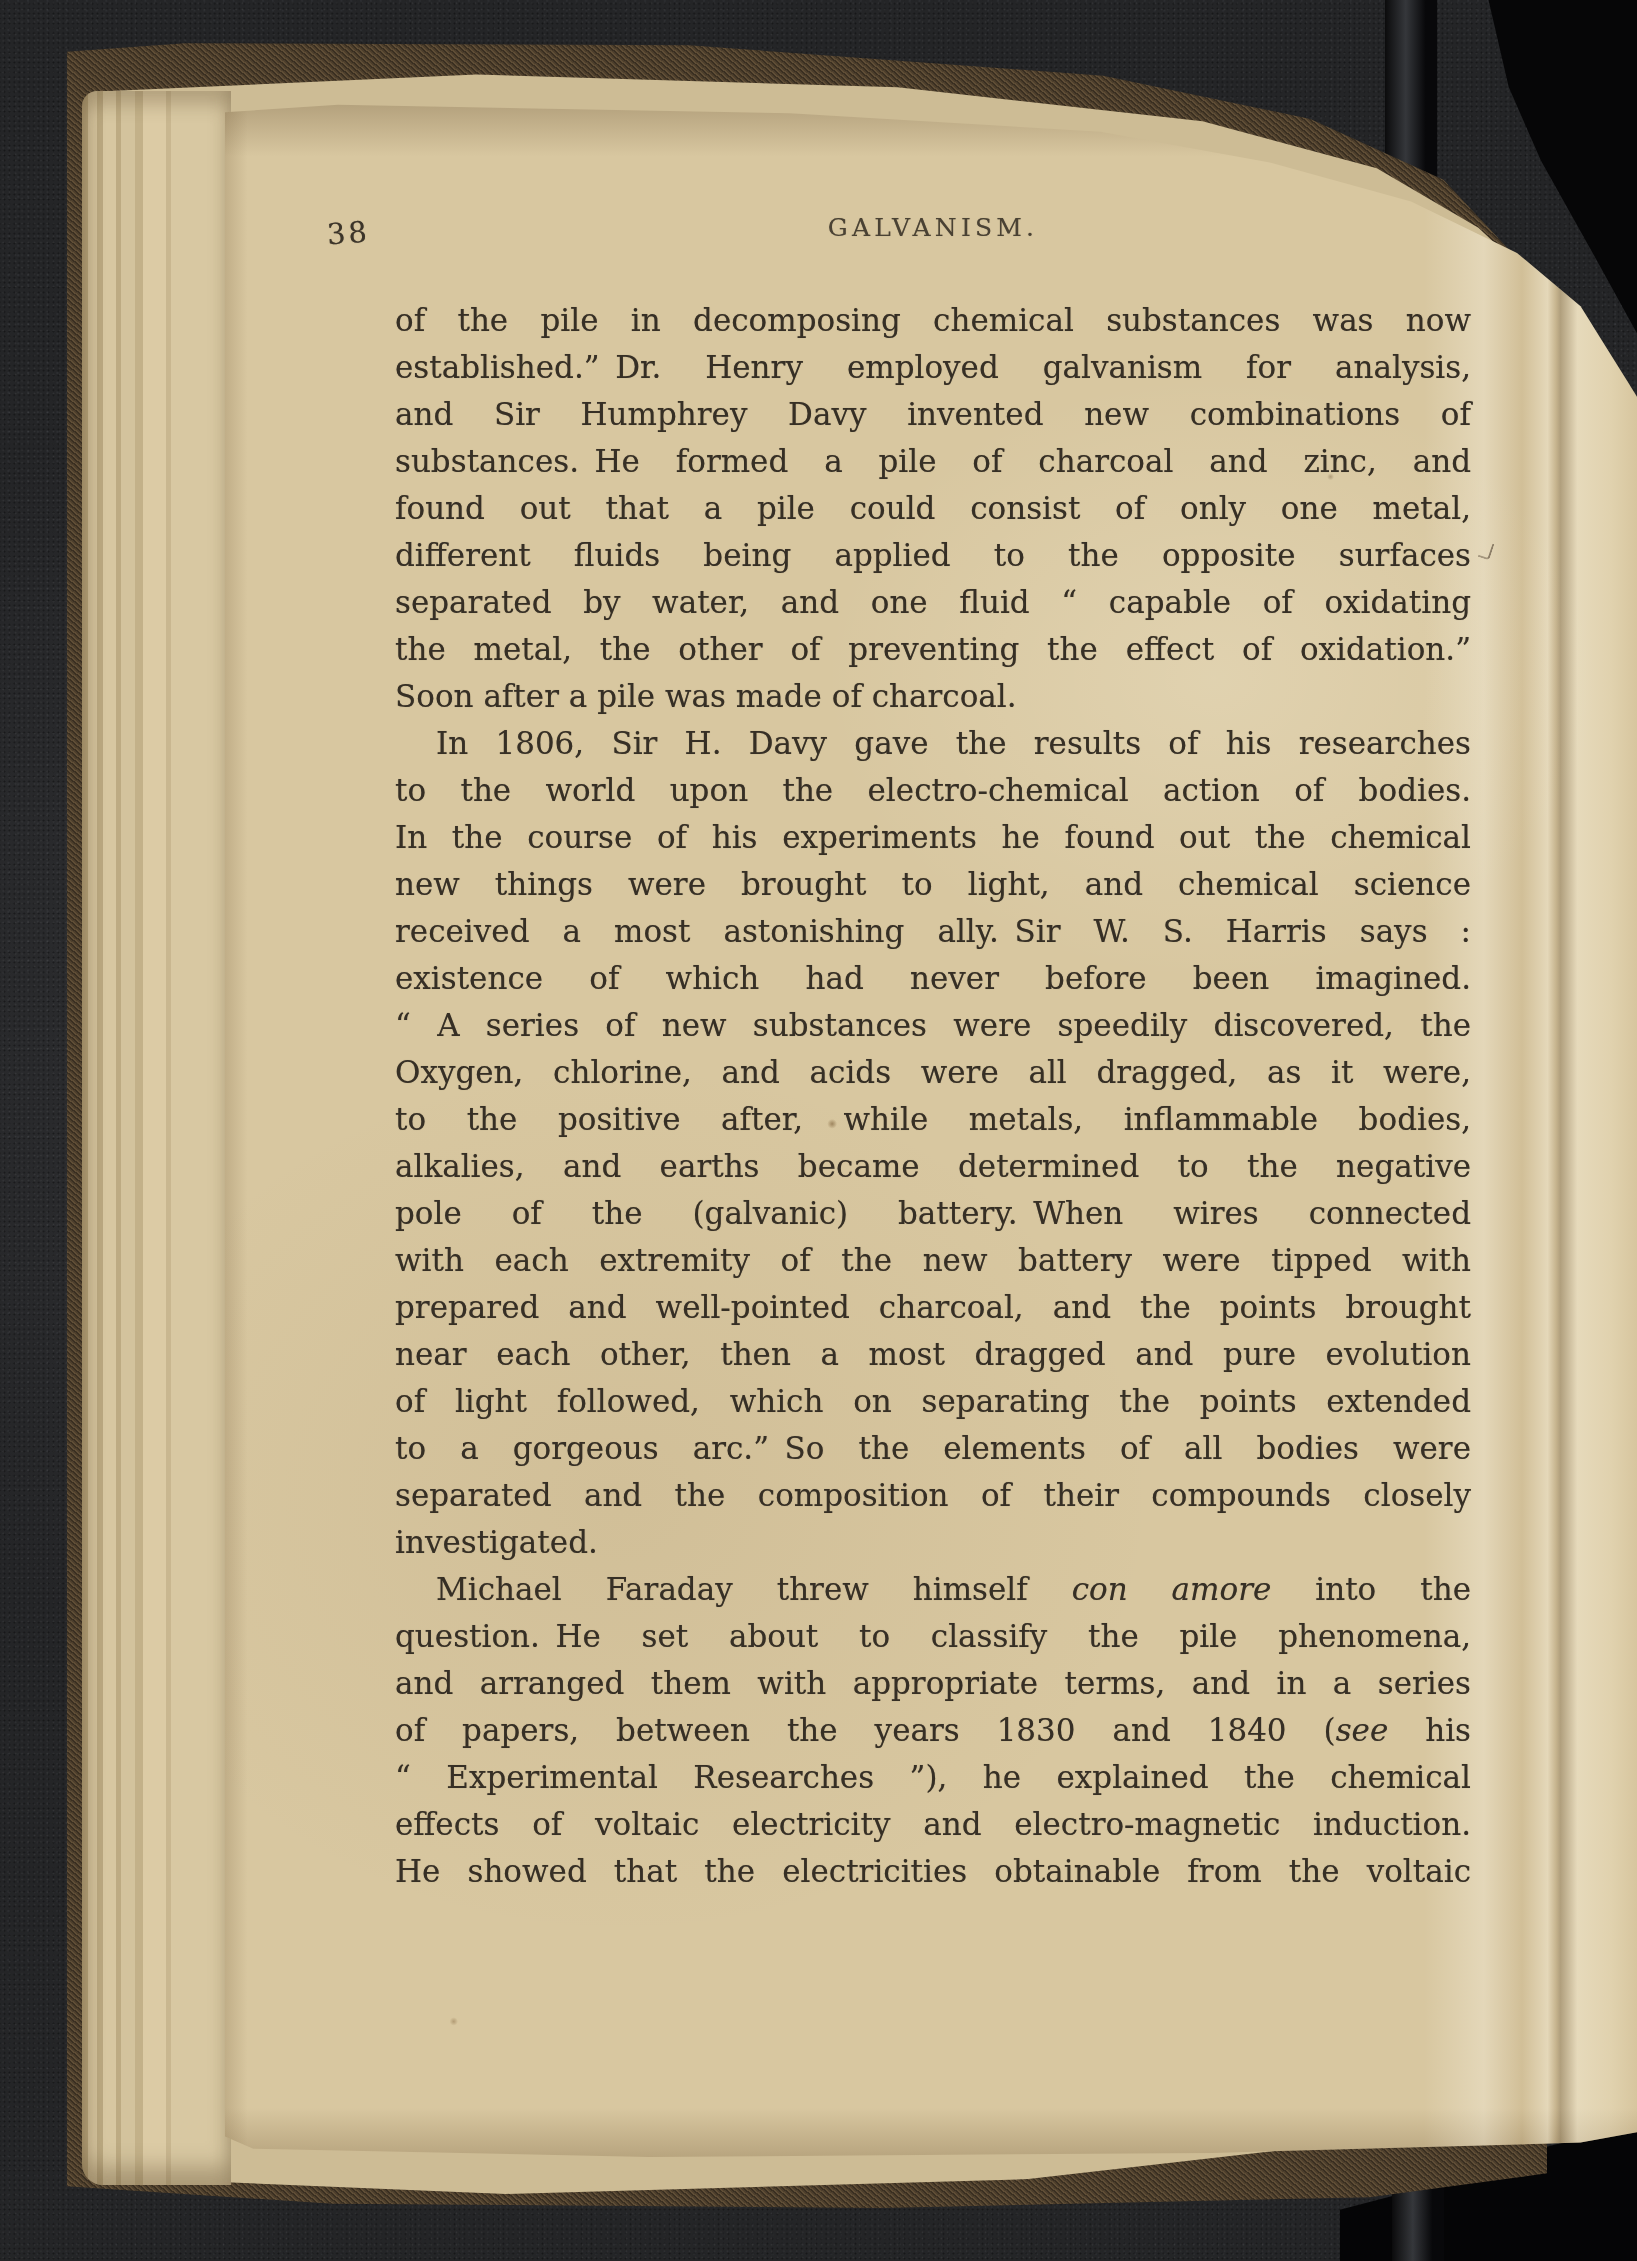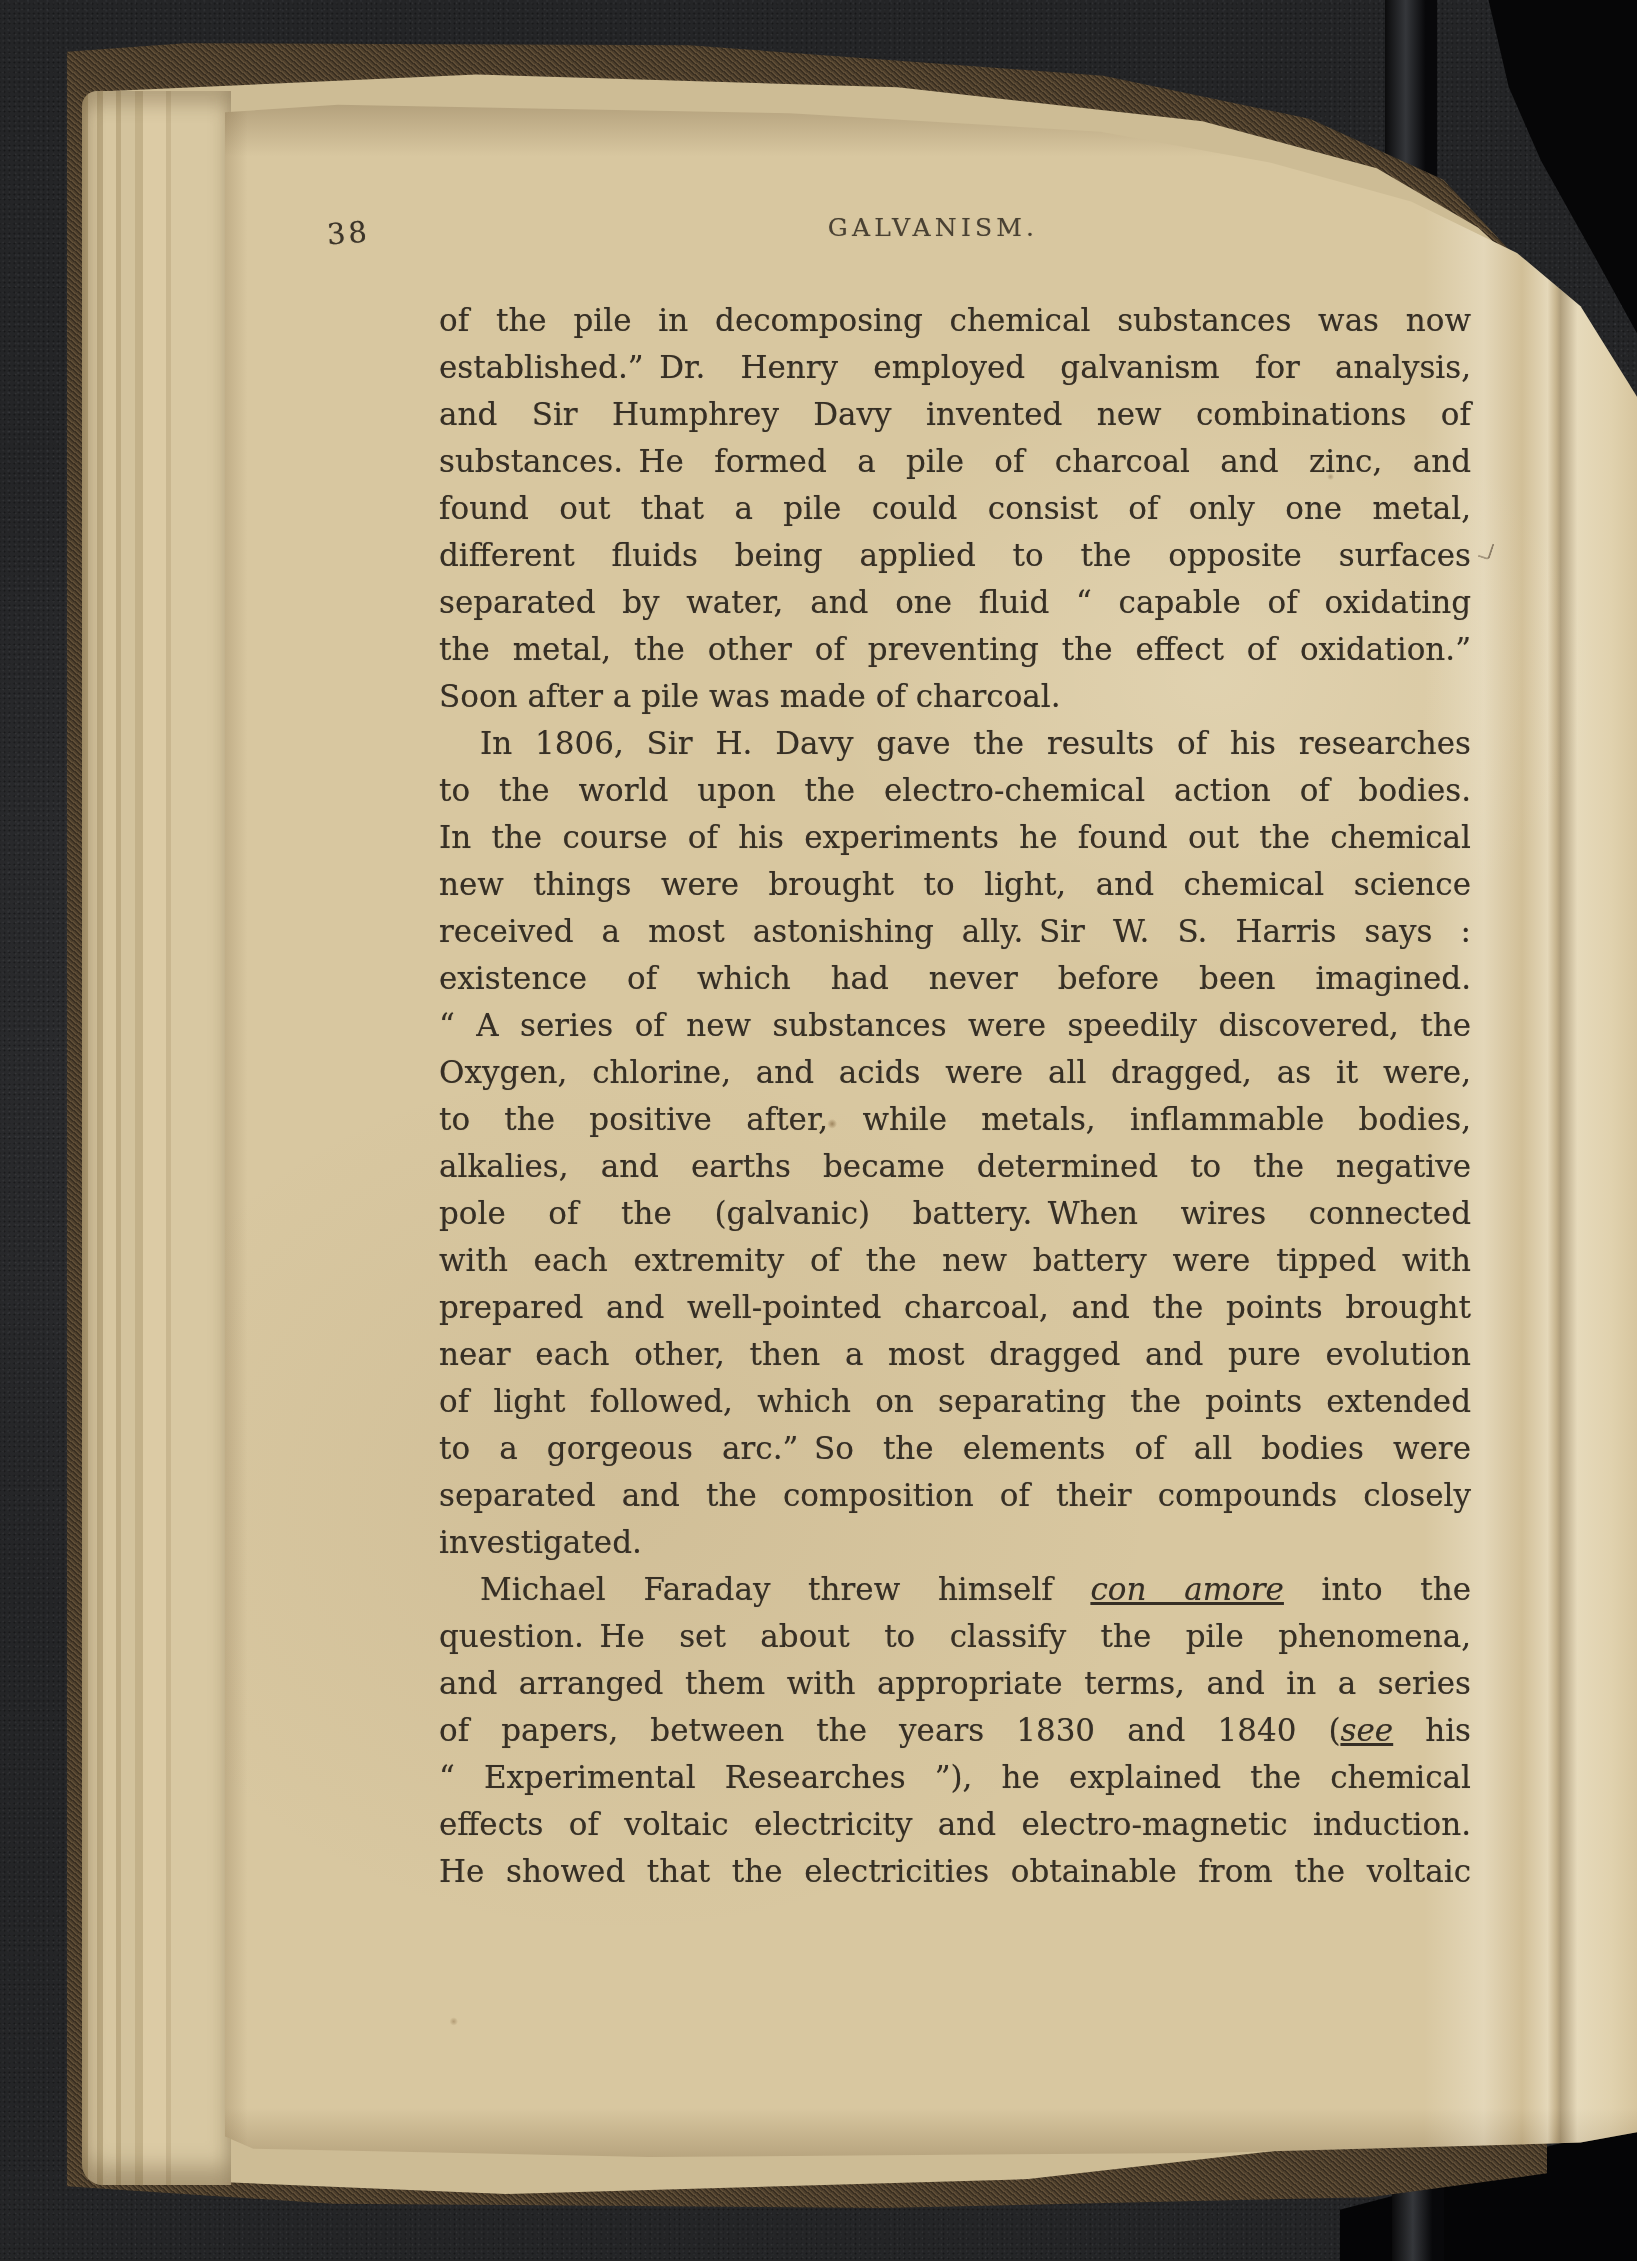--- a/index.html
+++ b/index.html
@@ -111,25 +111,24 @@
   .running-header{
     position:absolute;left:0;right:0;text-align:center;font-size:25px;letter-spacing:4.2px;
     color:#4a4234;text-shadow:0 0 0.7px rgba(60,50,35,.45);
   }
   .text-block{position:absolute;left:170px;top:194px;width:1076px;color:#362f25;}
   .tl{
     height:47px;line-height:47px;font-size:31px;
     text-align:justify;text-align-last:justify;
     white-space:normal;
     text-shadow:0 0 0.7px rgba(54,47,37,.45);
-    margin-left:44px;
   }
   .tl.ind{text-indent:41px;}
   .tl.end{text-align-last:left;}
-  .it{font-style:italic;text-decoration:underline;}
+  .it{font-style:italic;}
 
   
   .ink-speck{
     position:absolute;left:1255px;top:439px;width:9.8px;height:15.4px;
     border-right:2.8px solid rgba(70,55,40,.55);border-bottom:2.1px solid rgba(70,55,40,.4);
     transform:rotate(18deg);border-radius:0 0 4.2px 0;
   }
 </style>
 </head>
 <body>

